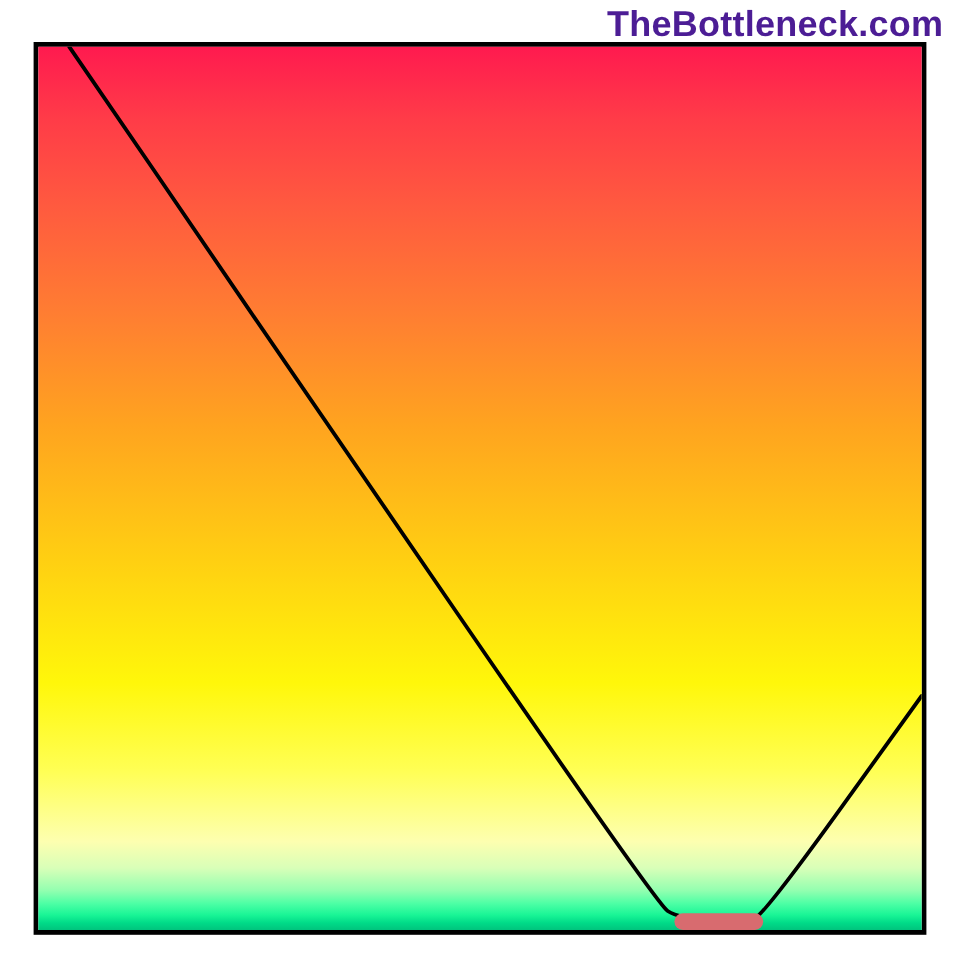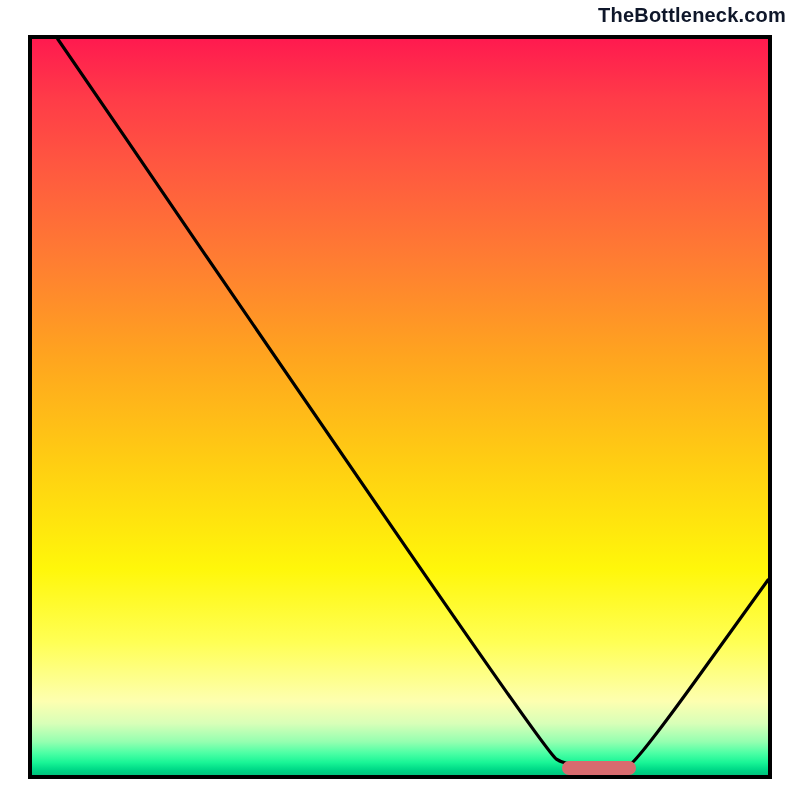--- a/index.html
+++ b/index.html
@@ -13,23 +13,23 @@
   }
   .wrap {
     position: relative;
     width: 800px;
     height: 800px;
   }
   .watermark {
     position: absolute;
     top: 4px;
     right: 14px;
-    font-size: 20px;
+    font-size: 30px;
     font-weight: 600;
-    color: #0f172a;
+    color: #4c1d95;
     letter-spacing: 0.2px;
     user-select: none;
   }
   .frame {
     position: absolute;
     left: 28px;
     top: 35px;
     width: 744px;
     height: 744px;
     box-sizing: border-box;

